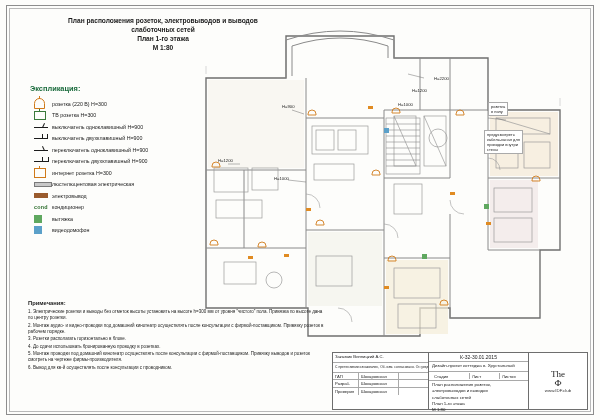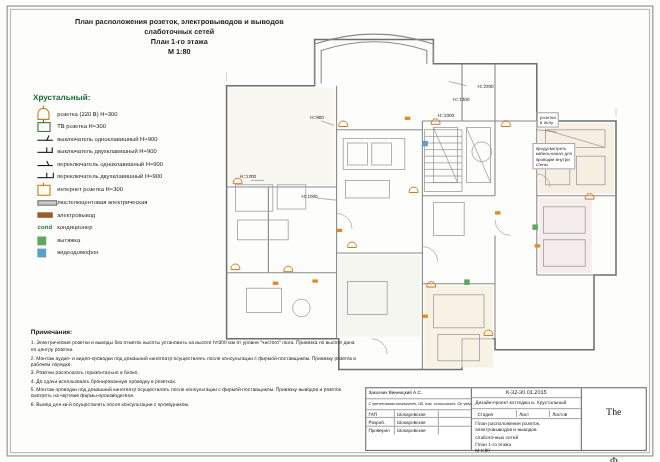--- a/index.html
+++ b/index.html
@@ -240,21 +240,20 @@
   .stamp-mid .s3 { flex:1; }
   .stamp-mid .title2 { font-size: 4.4px; }
 
   .stamp-right { flex: 1; display:flex; flex-direction:column; align-items:center; justify-content:center; }
   .logo-the {
     font-family: "Liberation Serif", serif;
     font-size: 9px;
     color: #1b1b1b;
     line-height: 9px;
     text-align: center;
-    margin-top: 36px;
   }
   .logo-sub {
     font-size: 4.4px;
     color: #333;
     text-align:center;
   }
 
   
   .ann {
     position: absolute;
@@ -281,21 +280,21 @@
   <div class="inner-frame"></div>
 
   <div class="title-top">
     <div>План расположения розеток, электровыводов и выводов</div>
     <div>слаботочных сетей</div>
     <div class="sub">План 1-го этажа</div>
     <div class="sub">М 1:80</div>
   </div>
 
   <div class="legend">
-    <div class="legend-title">Хрустальный:</div>
+    <div class="legend-title">Экспликация:</div>
 
     <div class="legend-row">
       <span class="legend-sym">
           <span class="sym-socket"></span>
         </span>
       <span class="legend-label">розетка (220 В) Н=300</span>
     </div>
     <div class="legend-row">
       <span class="legend-sym">
           <span class="sym-tv"></span>

